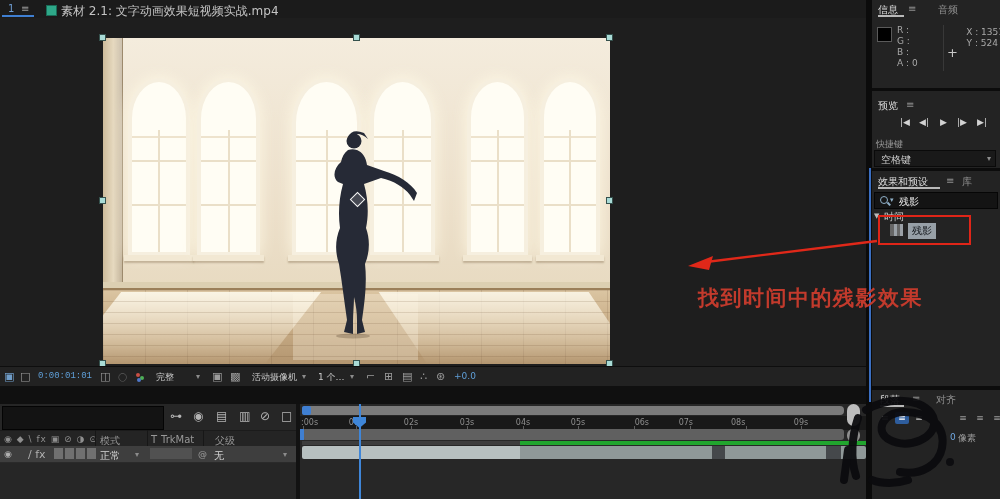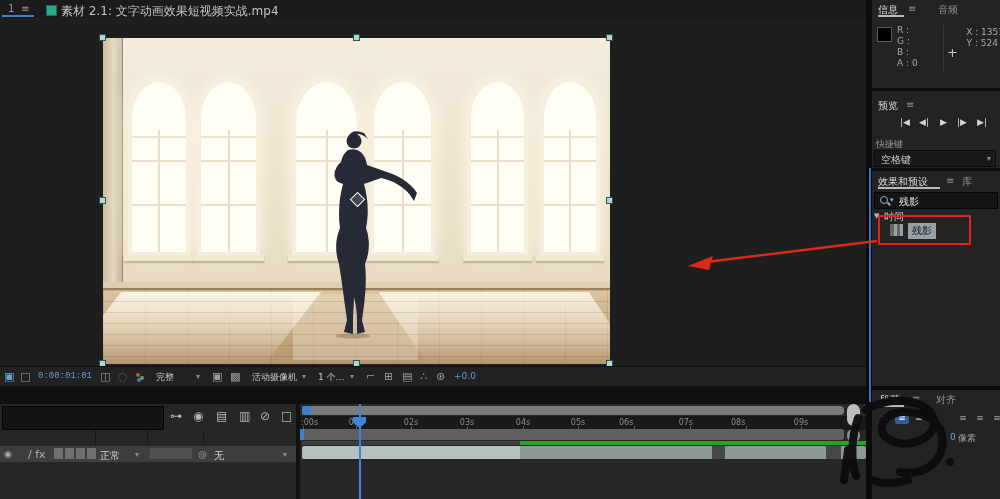--- a/index.html
+++ b/index.html
@@ -184,20 +184,27 @@
   <div class="abs" id="dark-strip"></div>
 
   <div class="abs" id="tl-left">
     <div id="tl-well"></div>
     <span class="strip-ic" style="left:170px">⊶</span>
     <span class="strip-ic" style="left:193px">◉</span>
     <span class="strip-ic" style="left:216px">▤</span>
     <span class="strip-ic" style="left:239px">▥</span>
     <span class="strip-ic" style="left:260px">⊘</span>
     <span class="strip-ic" style="left:281px">□</span>
+    <div id="tl-headers">
+      <span class="abs nw" style="left:4px;top:3px;font-size:9px;letter-spacing:1px;color:#8f8f8f">◉ ◆ \ fx ▣ ⊘ ◑ ⊙</span>
+      <span class="abs nw" style="left:100px;top:3px;color:#989898">模式</span>
+      <span class="abs nw" style="left:151px;top:3px;color:#989898">T</span>
+      <span class="abs nw" style="left:161px;top:3px;color:#989898">TrkMat</span>
+      <span class="abs nw" style="left:215px;top:3px;color:#989898">父级</span>
+    </div>
     <div class="colline" style="left:95px"></div>
     <div class="colline" style="left:147px"></div>
     <div class="colline" style="left:203px"></div>
     <div id="tl-layerrow">
       <span class="abs" style="left:4px;top:3px;font-size:9px;color:#b0b0b0">◉</span>
       <span class="abs nw" style="left:28px;top:2px;font-size:11px;color:#b0b0b0">/ fx</span>
       <div class="chip" style="left:54px"></div>
       <div class="chip" style="left:65px"></div>
       <div class="chip" style="left:76px"></div>
       <div class="chip" style="left:87px"></div>
@@ -214,21 +221,21 @@
   <div class="abs" id="tl-graph">
     <div class="abs" style="left:2px;top:2px;width:542px;height:9px;background:#7b7b7b;border-radius:4px"></div>
     <div class="abs" style="left:2px;top:2px;width:9px;height:9px;background:#3f7fd2;border-radius:2px"></div>
     <div id="ruler">
       <span class="rl" style="left:1px">:00s</span>
       <span class="rl" style="left:41px;width:30px;text-align:center">01s</span>
       <span class="rl" style="left:96px;width:30px;text-align:center">02s</span>
       <span class="rl" style="left:152px;width:30px;text-align:center">03s</span>
       <span class="rl" style="left:208px;width:30px;text-align:center">04s</span>
       <span class="rl" style="left:263px;width:30px;text-align:center">05s</span>
-      <span class="rl" style="left:319px;width:30px;text-align:left">06s</span>
+      <span class="rl" style="left:319px;width:30px;text-align:right">06s</span>
       <span class="rl" style="left:363px;width:30px;text-align:right">07s</span>
       <span class="rl" style="left:431px;width:30px;">08s</span>
       <span class="rl" style="left:486px;width:30px;text-align:center">09s</span>
       <div class="tick" style="left:3px"></div>
         <div class="tick" style="left:56px"></div>
         <div class="tick" style="left:111px"></div>
       <div class="tick" style="left:167px"></div>
         <div class="tick" style="left:223px"></div>
         <div class="tick" style="left:278px"></div>
       <div class="tick" style="left:334px"></div>
@@ -315,20 +322,21 @@
     <span class="abs nw" style="left:78px;top:432px;font-size:9px;color:#6fa7e0">0</span>
     <span class="abs nw" style="left:86px;top:432px;font-size:9px;color:#9a9a9a">像素</span>
   </div>
 
   <div class="abs" id="blue-divider"></div>
   <div class="abs" id="red-rect"></div>
   <svg class="overlay" width="1000" height="499" viewBox="0 0 1000 499">
     <line x1="877" y1="241" x2="706" y2="262" stroke="#e02819" stroke-width="2.4"></line>
     <polygon points="688,266 713,256 709,270" fill="#e02819"></polygon>
   </svg>
+  <div class="abs nw" id="red-note">找到时间中的残影效果</div>
   <svg class="overlay" style="left:838px;top:392px;z-index:70" width="162" height="107" viewBox="0 0 162 107">
     <g fill="none" stroke="#0b0b0e" stroke-width="8" stroke-linecap="round" opacity="0.94">
       <path d="M28,18 C55,2 92,8 96,28 C99,46 70,58 52,48 C36,40 44,20 66,20 C92,20 108,34 104,56 C101,72 84,84 62,80"></path>
       <path d="M20,26 C14,44 12,66 18,84"></path>
       <path d="M34,88 C44,92 58,92 70,88"></path>
       <path d="M10,58 L6,88"></path>
     </g>
     <circle cx="112" cy="70" r="4" fill="#0b0b0e" opacity="0.9"></circle>
   </svg>
 

